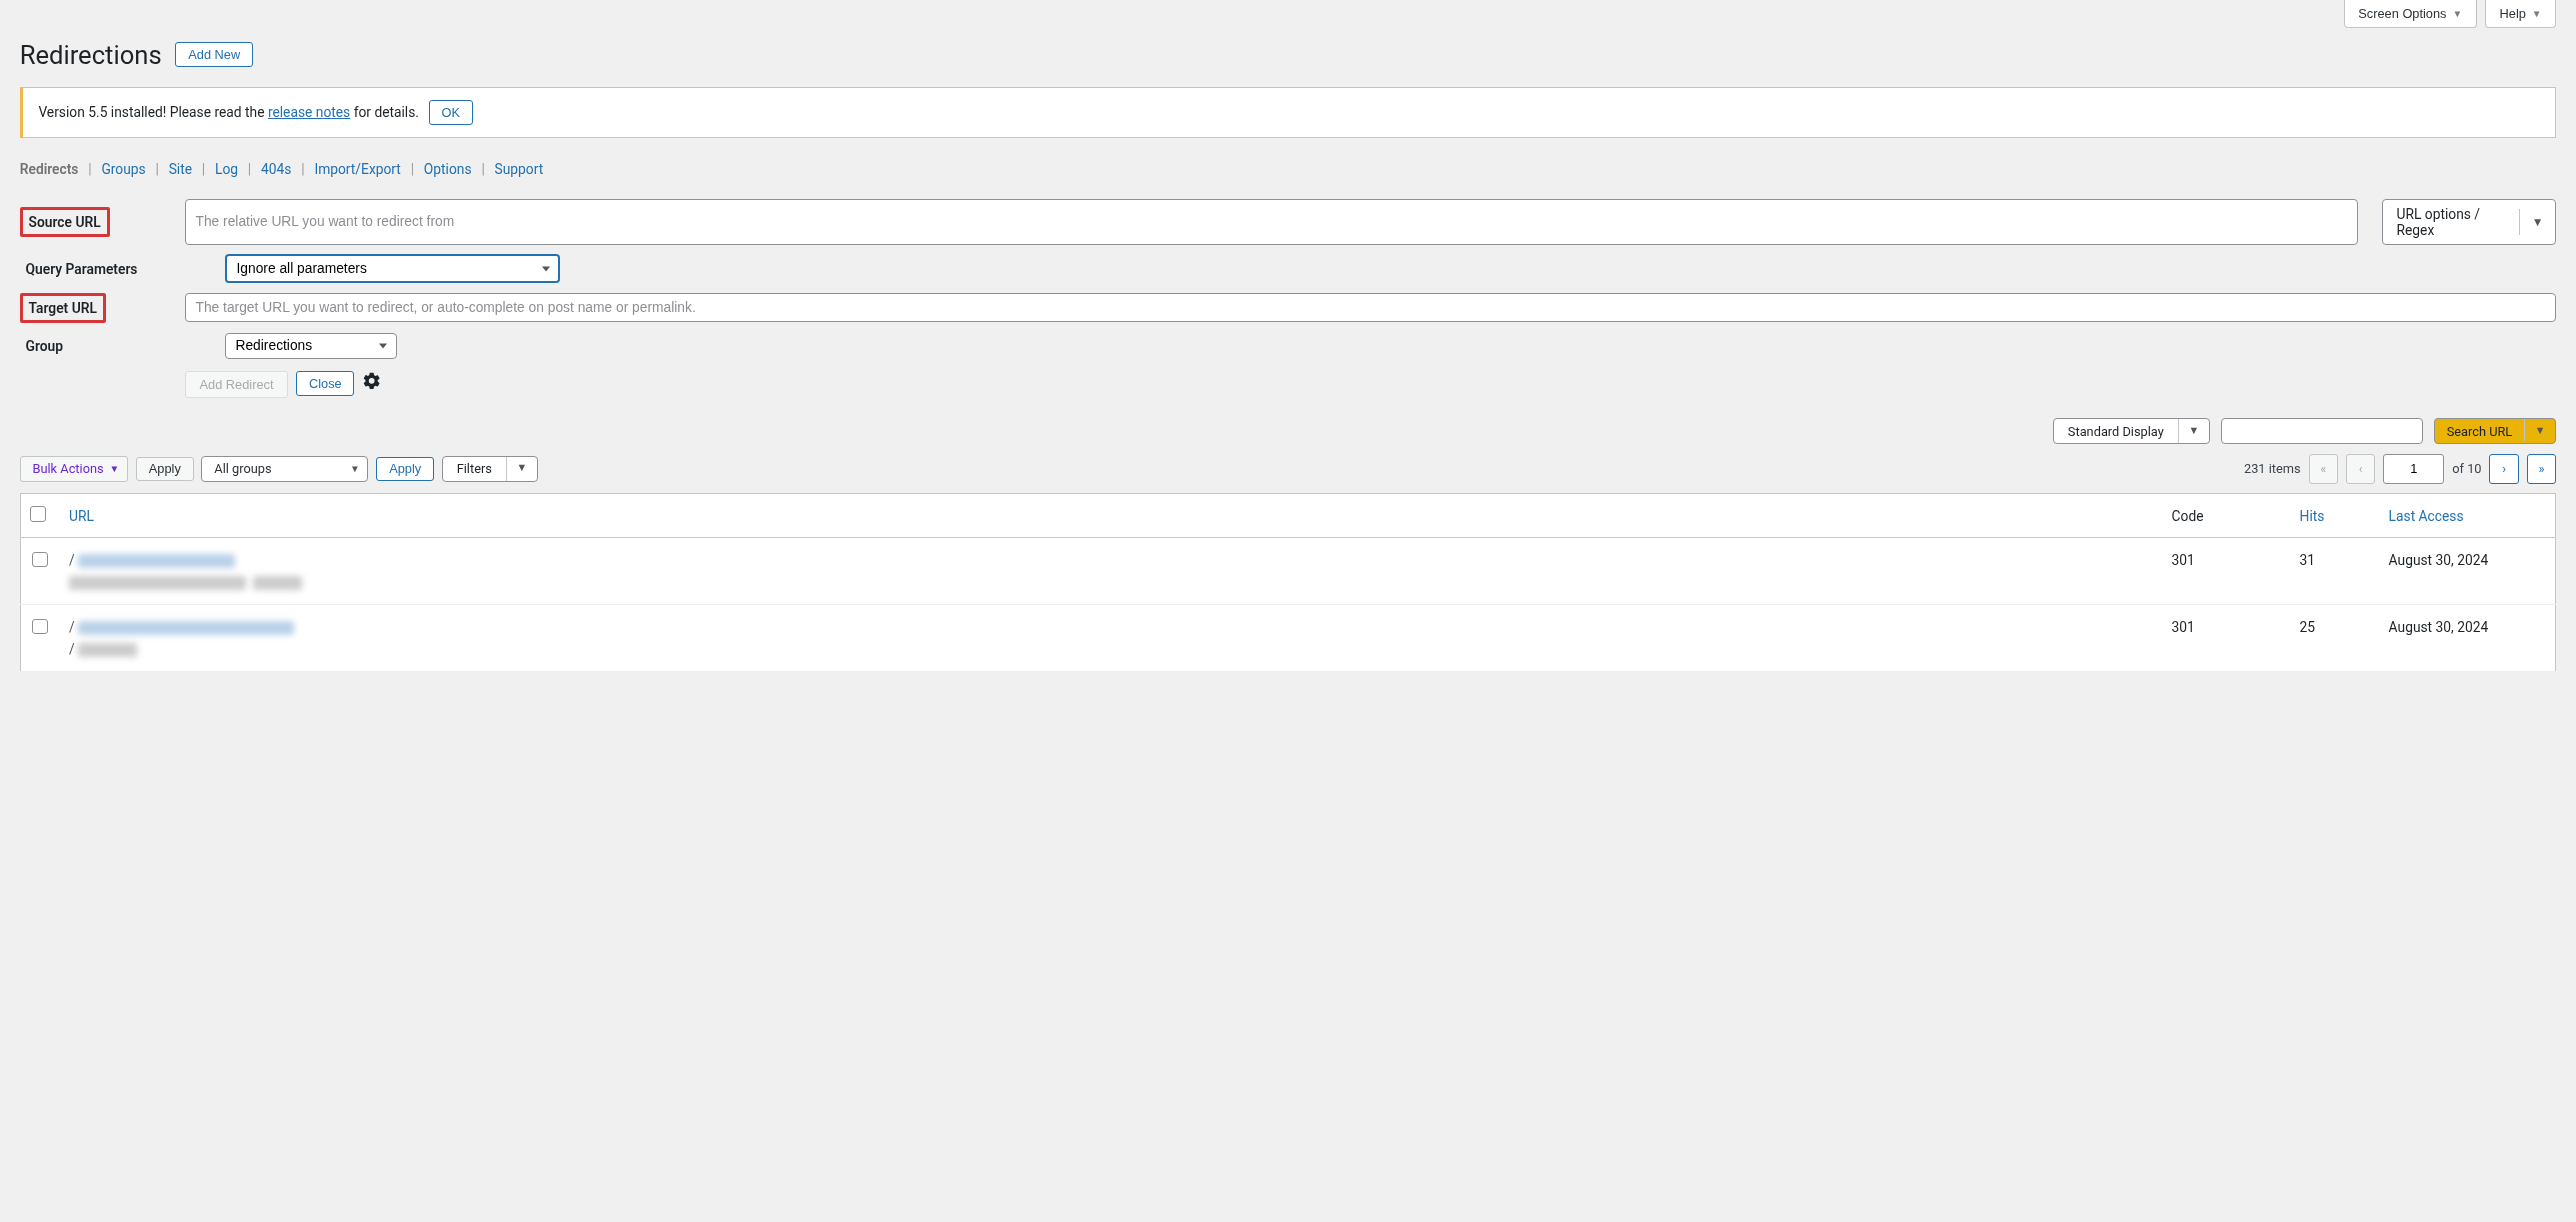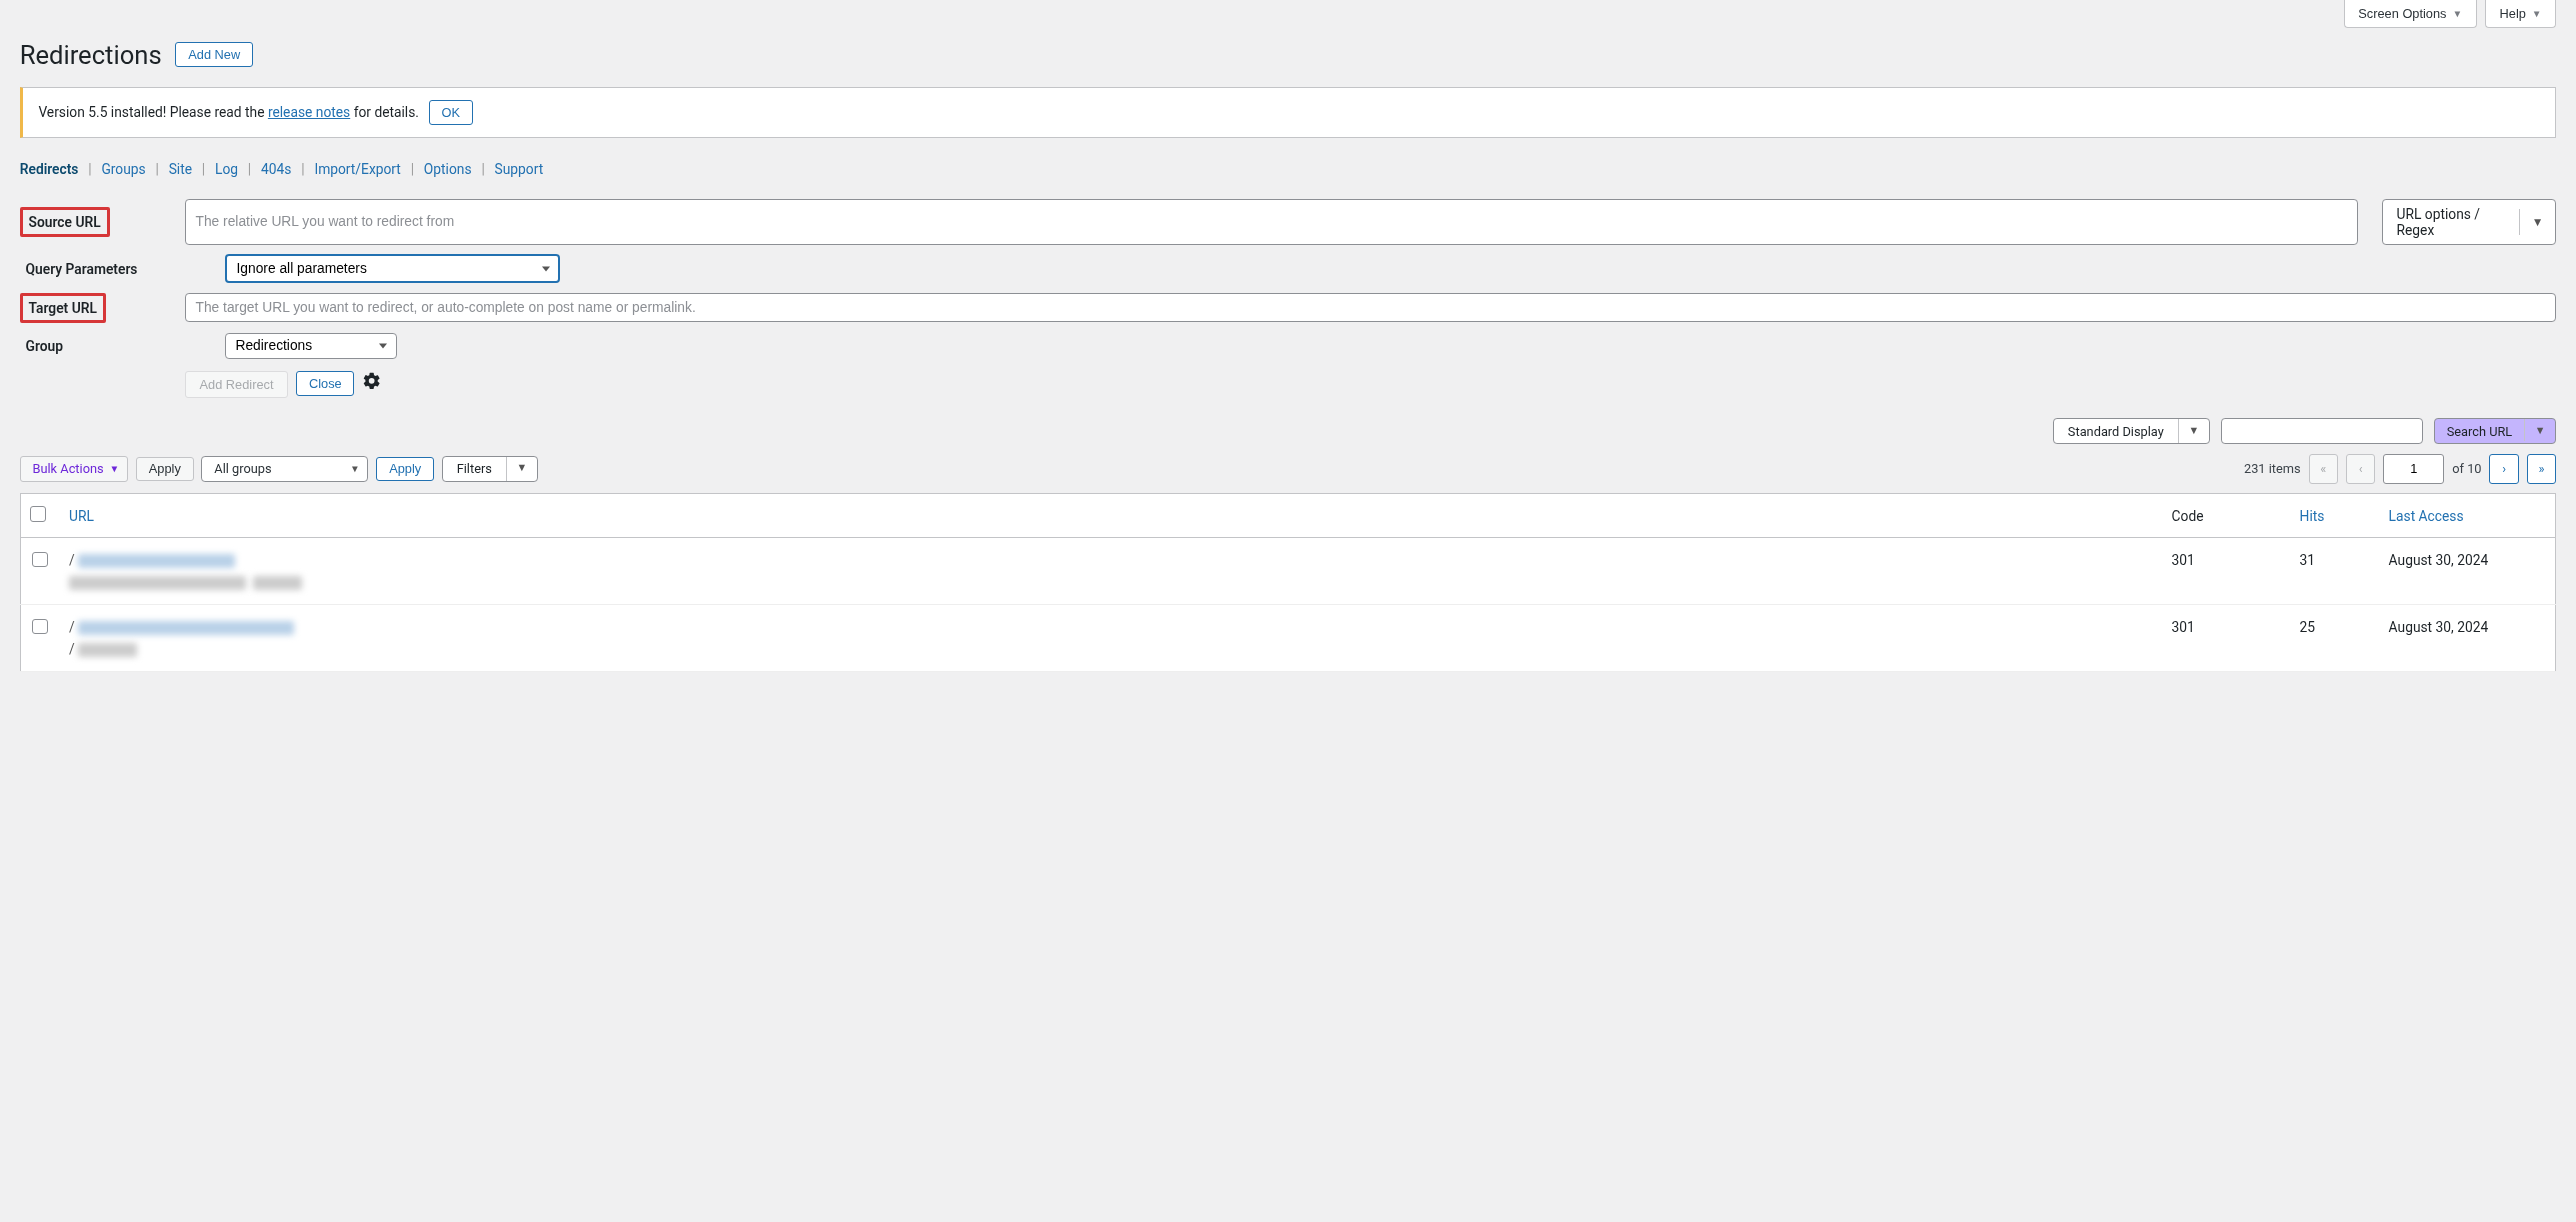--- a/index.html
+++ b/index.html
@@ -80,21 +80,21 @@
   }
   .notice-text { font-size: 13.8px; }
   .notice-text a { color: #2271b1; text-decoration: underline; }
   .subnav {
     display: flex;
     gap: 0;
     margin-bottom: 21.6px;
     font-size: 13.8px;
   }
   .subnav-item { color: #2271b1; cursor: pointer; }
-  .subnav-item.active { color: #0c4a6e; font-weight: 600; }
+  .subnav-item.active { color: #737373; font-weight: 600; }
   .subnav-sep { margin: 0 9.8px; color: #999; }
 
   .form-table { display: grid; grid-template-columns: 165px 1fr; row-gap: 9.8px; align-items: center; }
   .form-label { font-size: 13.8px; font-weight: 600; padding: 3.9px 5.9px; }
   .form-label.boxed { border: 3px solid #d63638; border-radius: 2px; display: inline-block; width: fit-content; }
   .row-src { display: flex; gap: 24px; align-items: stretch; }
   .text-input {
     width: 100%;
     padding: 5.9px 9.8px;
     border: 1px solid #8c8f94;
@@ -161,21 +161,21 @@
     width: 202px;
     border: 1px solid #8c8f94;
     border-radius: 3.9px;
     padding: 4.9px 7.9px;
     font-size: 12.8px;
     background: #fff;
   }
   .search-btn {
     display: flex; align-items: flex-start;
     border: 1px solid #8c8f94; border-radius: 3.9px;
-    background: #c4b5fd; overflow: hidden;
+    background: #eab308; overflow: hidden;
   }
   .search-btn span { padding: 4.9px 11.8px; font-size: 12.8px; }
   .search-btn .caret { border-left: 1px solid #c3c4c7; padding: 4.9px 9.8px; font-size: 10.8px; color: #555; }
 
   .display-dd { display: flex; align-items: stretch; border: 1px solid #8c8f94; border-radius: 3.9px; background: #fff; overflow: hidden; }
   .display-dd span { padding: 4.9px 13.8px; font-size: 12.8px; }
   .display-dd .caret { border-left: 1px solid #c3c4c7; padding: 4.9px 9.8px; font-size: 10.8px; color: #555; }
 
   .tablenav {
     display: flex;

